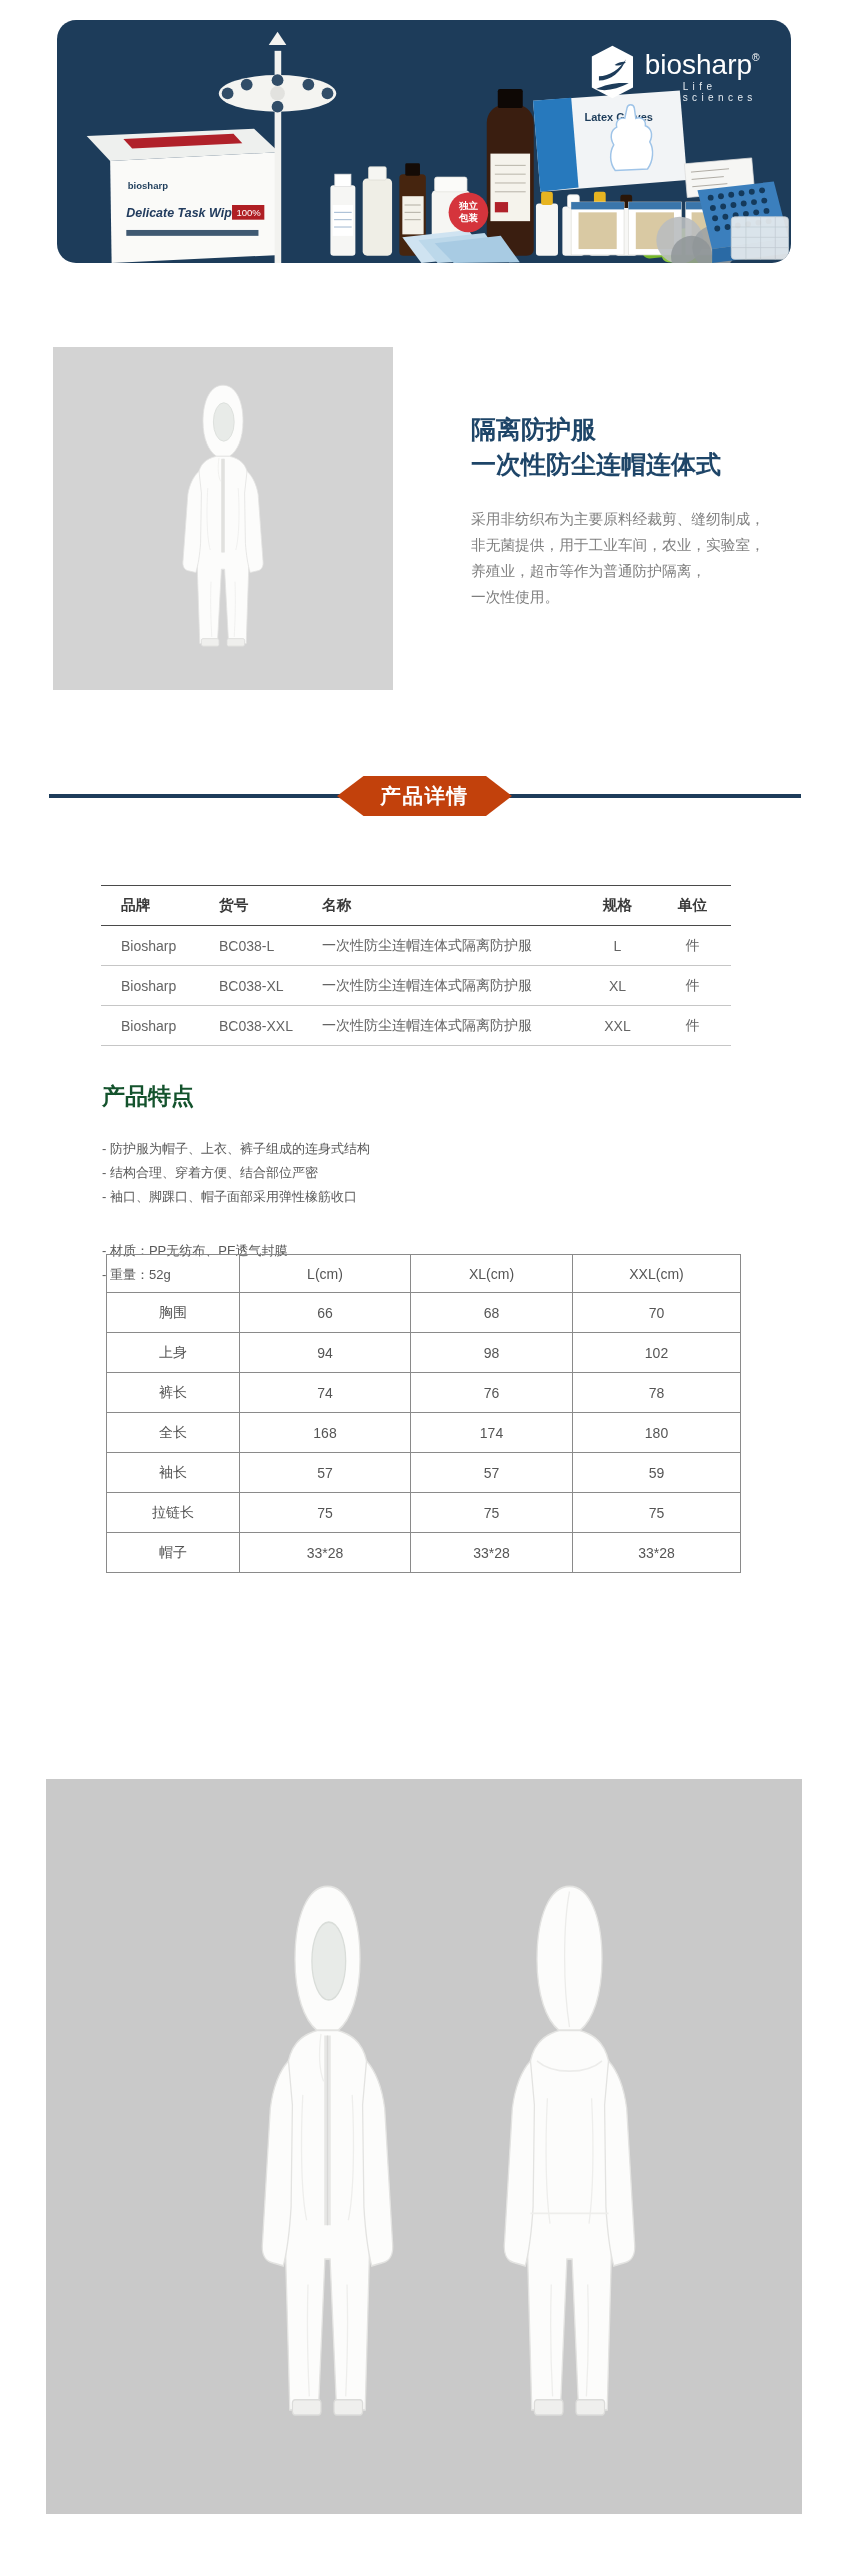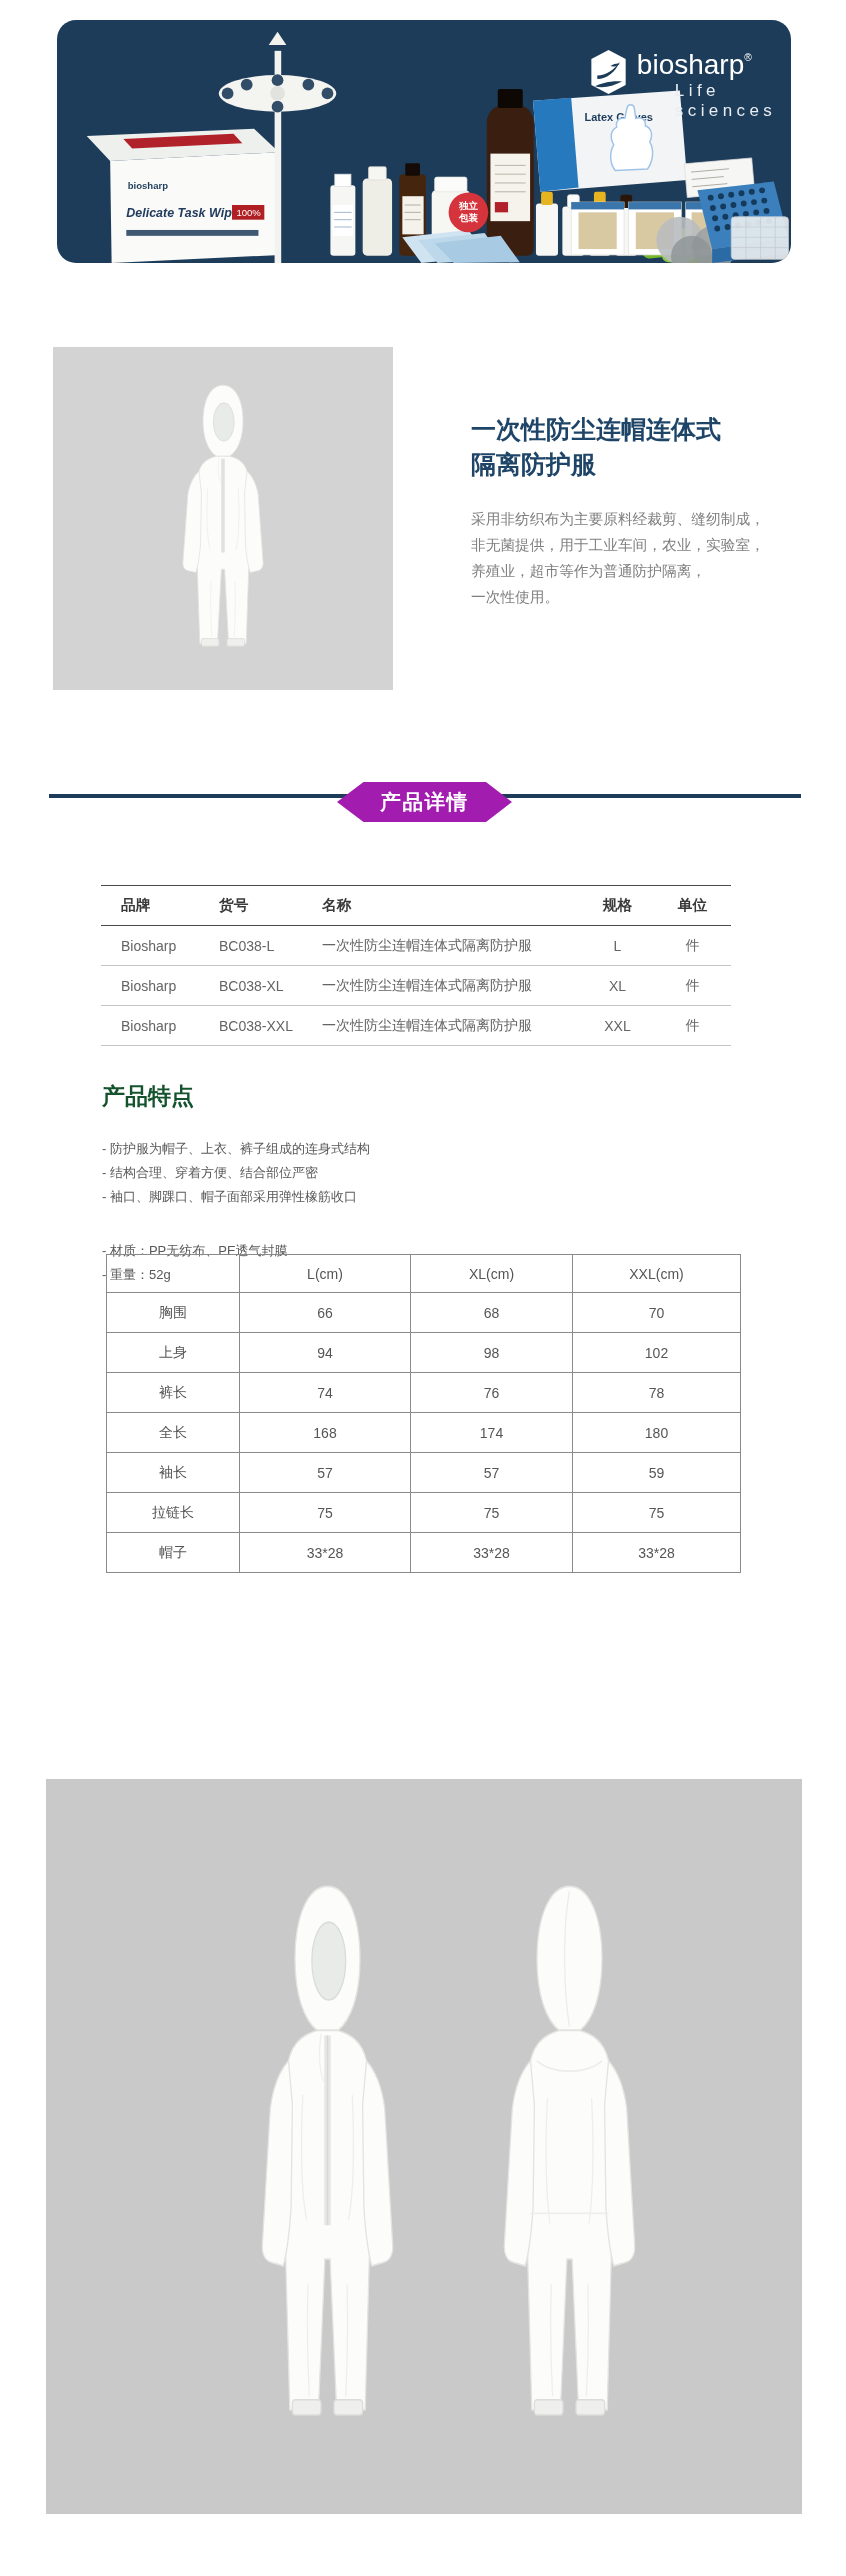--- a/index.html
+++ b/index.html
@@ -8,33 +8,33 @@
 
   
   .banner{position:absolute;left:57px;top:20px;width:734px;height:243px;background:#1d3c5a;
           border-radius:19px;overflow:hidden;}
   .banner-art{position:absolute;left:0;top:0;width:734px;height:243px;}
   .logo{position:absolute;left:532px;top:22px;display:flex;align-items:flex-start;}
   .logo-icon{width:49px;height:56px;margin-top:1.5px;}
   .logo-text{margin-left:8.8px;color:#ffffff;}
   .logo-brand{font-size:28px;font-weight:normal;line-height:32px;letter-spacing:0px;}
   .logo-reg{font-size:10.3px;vertical-align:13.2px;}
-  .logo-tagline{font-size:17px;letter-spacing:4.4px;margin-top:0px;color:#e8edf2;margin-left:38px;}
+  .logo-tagline{font-size:10px;letter-spacing:4.4px;margin-top:0px;color:#e8edf2;margin-left:38px;}
 
   
   .product-thumb{position:absolute;left:53px;top:347px;width:340px;height:343px;background:#d3d3d3;}
   .product-thumb svg{position:absolute;left:110px;top:34px;}
   .product-title{position:absolute;left:471px;top:412px;font-size:25px;line-height:35px;
                  font-weight:bold;color:#1e4568;}
   .product-desc{position:absolute;left:471px;top:506px;font-size:14.7px;line-height:26px;color:#7f7f7f;}
 
   
   .section-divider{position:absolute;left:0;width:846px;height:40px;}
   .divider-line{position:absolute;left:49px;width:752px;top:18.4px;height:3.7px;background:#1d3c5a;}
-  .divider-hex{position:absolute;left:337px;top:6px;width:175px;height:40px;background:#a21caf;
+  .divider-hex{position:absolute;left:337px;top:0;width:175px;height:40px;background:#c2410c;
                clip-path:polygon(26.5px 0,149px 0,175px 20px,149px 40px,26.5px 40px,0 20px);
                display:flex;align-items:center;justify-content:center;
                color:#ffffff;font-size:20.6px;font-weight:bold;letter-spacing:1.5px;}
   #divider-details{top:776px;}
   #divider-photos{top:1669px;}
 
   
   .details-table{position:absolute;left:101px;top:885px;width:630px;}
   .details-table table{width:630px;border-collapse:collapse;table-layout:fixed;}
   .details-table th{font-size:14.7px;font-weight:bold;color:#3a3a3a;height:37px;
@@ -311,22 +311,22 @@
     </div>
   </div>
 
   <div class="product-thumb">
     <svg width="120" height="276" preserveAspectRatio="none" viewBox="0 0 150 330">
         <use href="#suit-front"></use>
       </svg>
   </div>
 
   <div class="product-title">
+    <div>隔离防护服</div>
     <div>一次性防尘连帽连体式</div>
-    <div>隔离防护服</div>
   </div>
   <div class="product-desc">
     <div>采用非纺织布为主要原料经裁剪、缝纫制成，</div>
     <div>非无菌提供，用于工业车间，农业，实验室，</div>
     <div>养殖业，超市等作为普通防护隔离，</div>
     <div>一次性使用。</div>
   </div>
 
   <div class="section-divider" id="divider-details">
     <div class="divider-line"></div>

